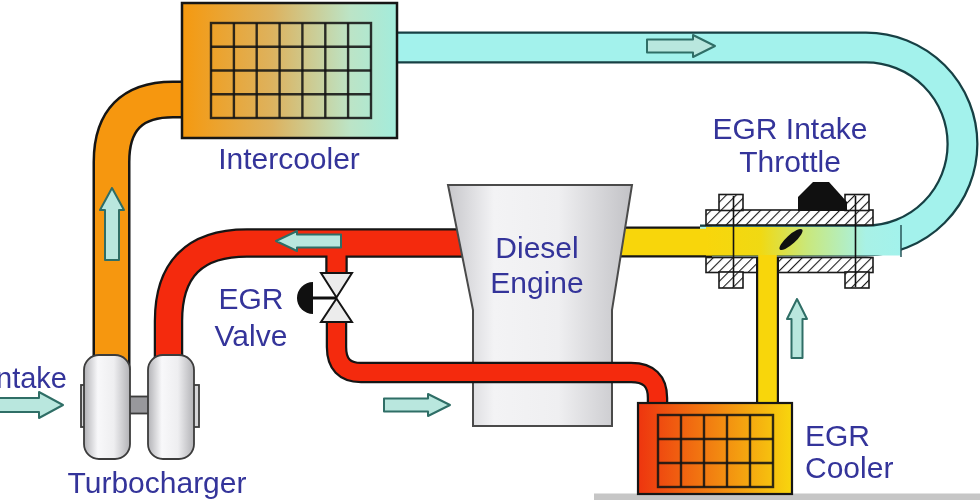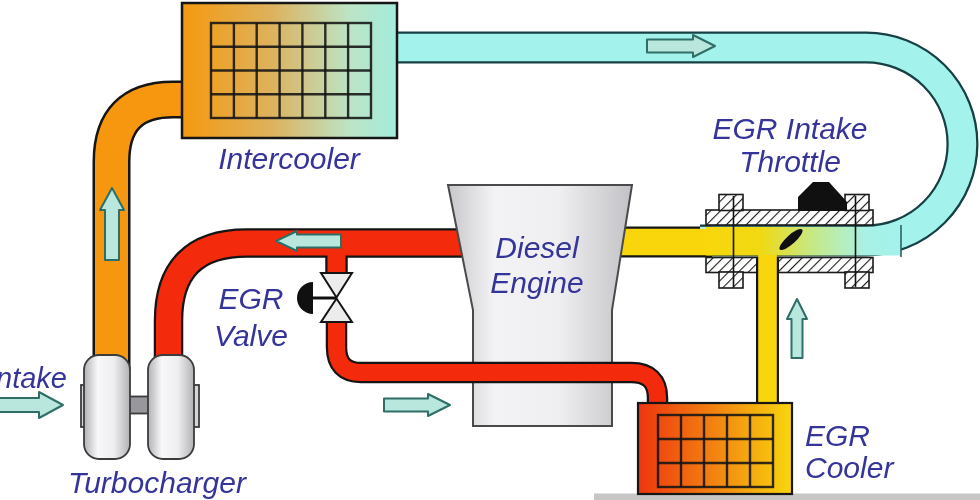--- a/index.html
+++ b/index.html
@@ -1,17 +1,17 @@
 <!DOCTYPE html>
 <html style="--pipe-cyan: #a3f2ec; --pipe-cyan-outline: #174044; --pipe-orange: #f6970f; --pipe-red: #f42a0d; --pipe-yellow: #f8d60b; --pipe-outline: #151515; --label-text: #34349a; --arrow-fill: #b9e7de; --arrow-stroke: #2f6e66; --metal-light: #f4f4f6; --metal-dark: #c3c3c8; --valve-black: #101010;"><head>
 <meta charset="utf-8">
 <style>
   html,body{margin:0;padding:0;background:#ffffff;}
   #stage{position:relative;width:980px;height:500px;overflow:hidden;background:#ffffff;
-         font-family:"Liberation Sans",sans-serif;font-style:italic;}
+         font-family:"Liberation Sans",sans-serif;}
   svg{display:block}
   .lbl{font-family:"Liberation Sans",sans-serif;font-size:30px;fill:var(--label-text,#34349a);}
   .lbl-s{font-family:"Liberation Sans",sans-serif;font-size:29px;fill:var(--label-text,#34349a);}
 </style>
 </head>
 <body>
 
 <div id="stage">
 <svg width="980" height="500" viewBox="0 0 980 500">
   <defs>

